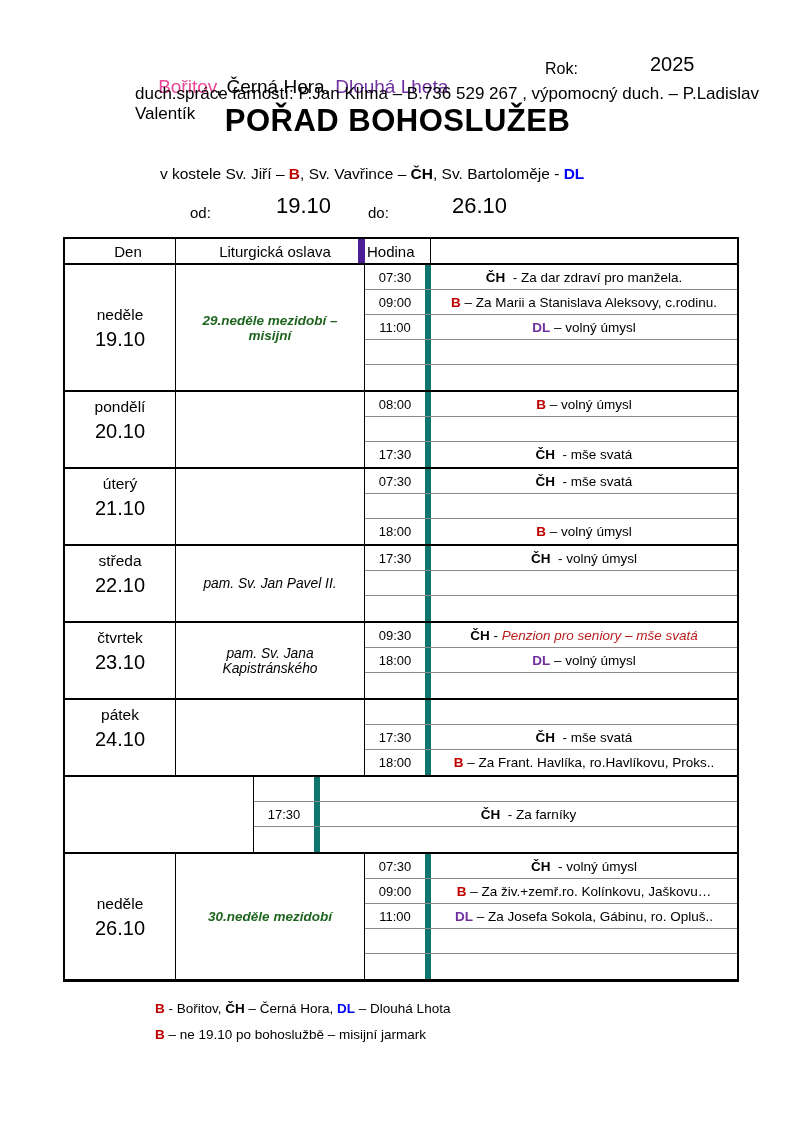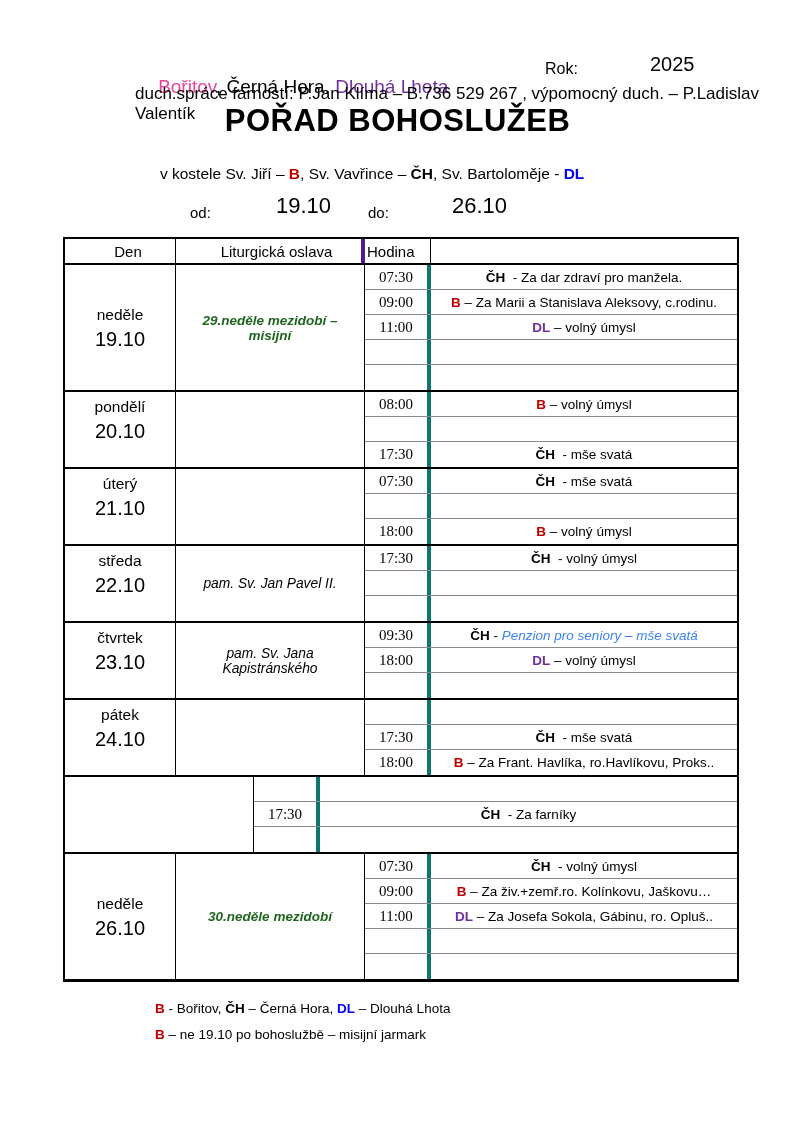--- a/index.html
+++ b/index.html
@@ -16,39 +16,39 @@
   .subtitle{left:0;top:147px;width:727px;text-align:center;font-size:15.5px;}
   .od-label{left:190px;top:204px;font-size:15px;}
   .od-value{left:276px;top:193px;font-size:22px;}
   .do-label{left:368px;top:204px;font-size:15px;}
   .do-value{left:452px;top:193px;font-size:22px;}
   
   .sched{left:63px;top:237px;width:672px;border:2px solid #000;border-bottom-width:3px;background:#fff;}
   .thead{display:flex;height:24px;border-bottom:2px solid #000;font-size:15px;}
   .th{display:flex;align-items:center;justify-content:center;box-sizing:border-box;padding-left:16px;}
   .th.c-den{width:111px;border-right:1px solid #000;}
-  .th.c-lit{width:189px;border-right:4px solid #4c1d95;}
+  .th.c-lit{width:189px;border-right:7px solid #4c1d95;}
   .th.c-hod{width:66px;border-right:1px solid #000;justify-content:flex-start;padding-left:2px;}
   .th.c-svc{flex:1;}
   .block{display:flex;border-bottom:2px solid #000;}
   .block:last-child{border-bottom:none;}
   .cell-day{width:111px;border-right:1px solid #000;box-sizing:border-box;display:flex;
             flex-direction:column;align-items:center;padding-top:4px;}
   .block.tall .cell-day{justify-content:center;padding-top:0;}
   .day-name{font-size:15.5px;line-height:22px;}
   .day-date{font-size:20px;line-height:26px;}
   .cell-lit{width:189px;border-right:1px solid #000;box-sizing:border-box;display:flex;
             align-items:center;justify-content:center;text-align:center;padding:0 4px;}
   .lit-green{font-weight:bold;font-style:italic;font-size:13.5px;}
   .lit-plain{font-style:italic;font-size:13.8px;}
   .rows{flex:1;display:flex;flex-direction:column;}
   .row{display:flex;height:25px;box-sizing:border-box;border-bottom:1px solid #8a8a8a;}
   .row:last-child{border-bottom:none;}
-  .time{width:66px;border-right:4px solid #0f766e;box-sizing:border-box;display:flex;
-        align-items:center;justify-content:center;font-size:15px;font-family:Liberation Serif, serif;}
+  .time{width:66px;border-right:6px solid #0f766e;box-sizing:border-box;display:flex;
+        align-items:center;justify-content:center;font-size:13px;}
   .svc{flex:1;display:flex;align-items:center;justify-content:center;font-size:13.5px;white-space:pre;}
   .code{font-weight:bold;}
   
   .legend{left:140px;top:986px;font-size:13.5px;}
   .note{left:140px;top:1012px;font-size:13.5px;}
 </style>
 </head>
 <body>
 
 <div class="page">
@@ -178,21 +178,21 @@
           <div class="cell-day">
             <div class="day-name">čtvrtek</div>
             <div class="day-date">23.10</div>
           </div>
           <div class="cell-lit">
             <span class="lit-plain">pam. Sv. Jana Kapistránského</span>
           </div>
           <div class="rows">
             <div class="row">
               <div class="time">09:30</div>
-              <div class="svc"><span class="code" style="color: rgb(0, 0, 0);">ČH</span><span> - </span><span style="color: #3b82f6; font-style: italic;">Penzion pro seniory – mše svatá</span></div>
+              <div class="svc"><span class="code" style="color: rgb(0, 0, 0);">ČH</span><span> - </span><span style="color: #b91c1c; font-style: italic;">Penzion pro seniory – mše svatá</span></div>
             </div>
             <div class="row">
               <div class="time">18:00</div>
               <div class="svc"><span class="code" style="color: rgb(112, 48, 160);">DL</span><span> – </span><span>volný úmysl</span></div>
             </div>
             <div class="row">
               <div class="time"></div>
               <div class="svc"></div>
             </div>
           </div>

